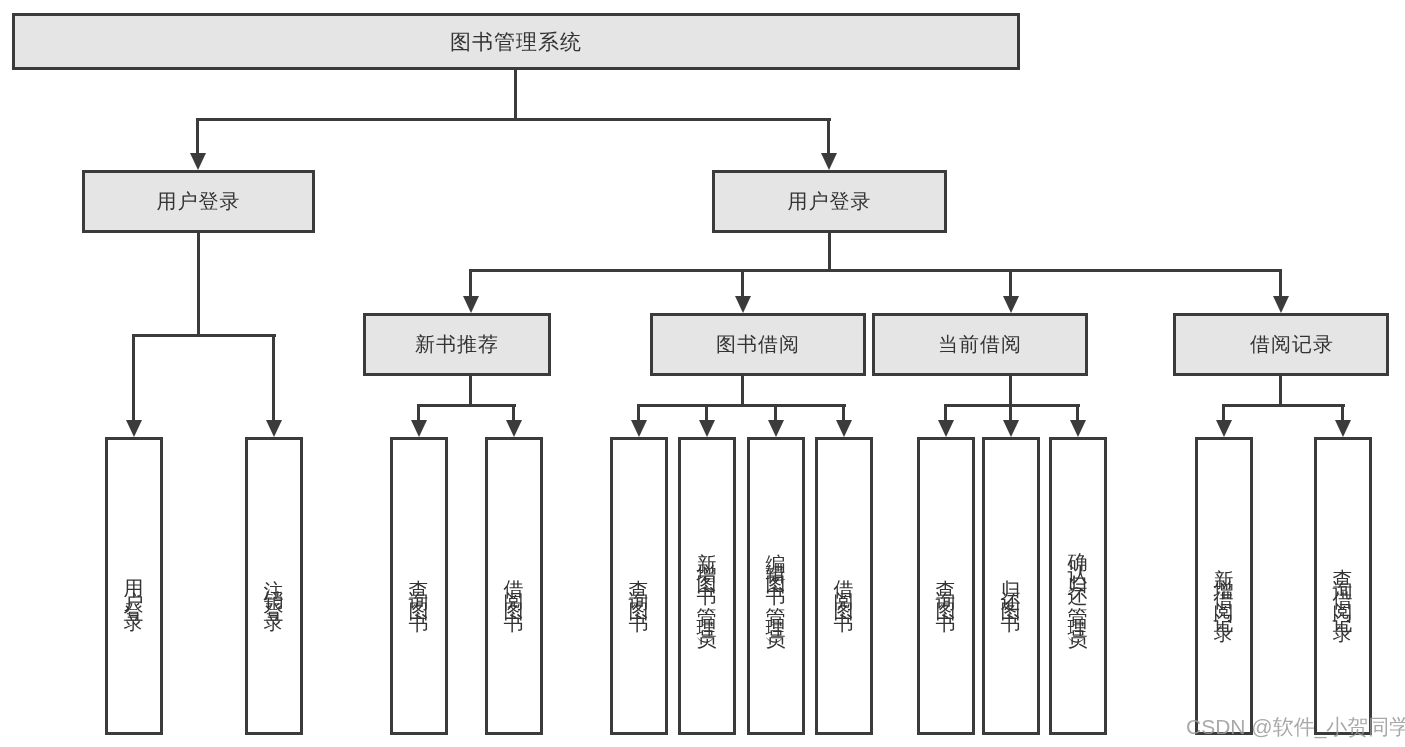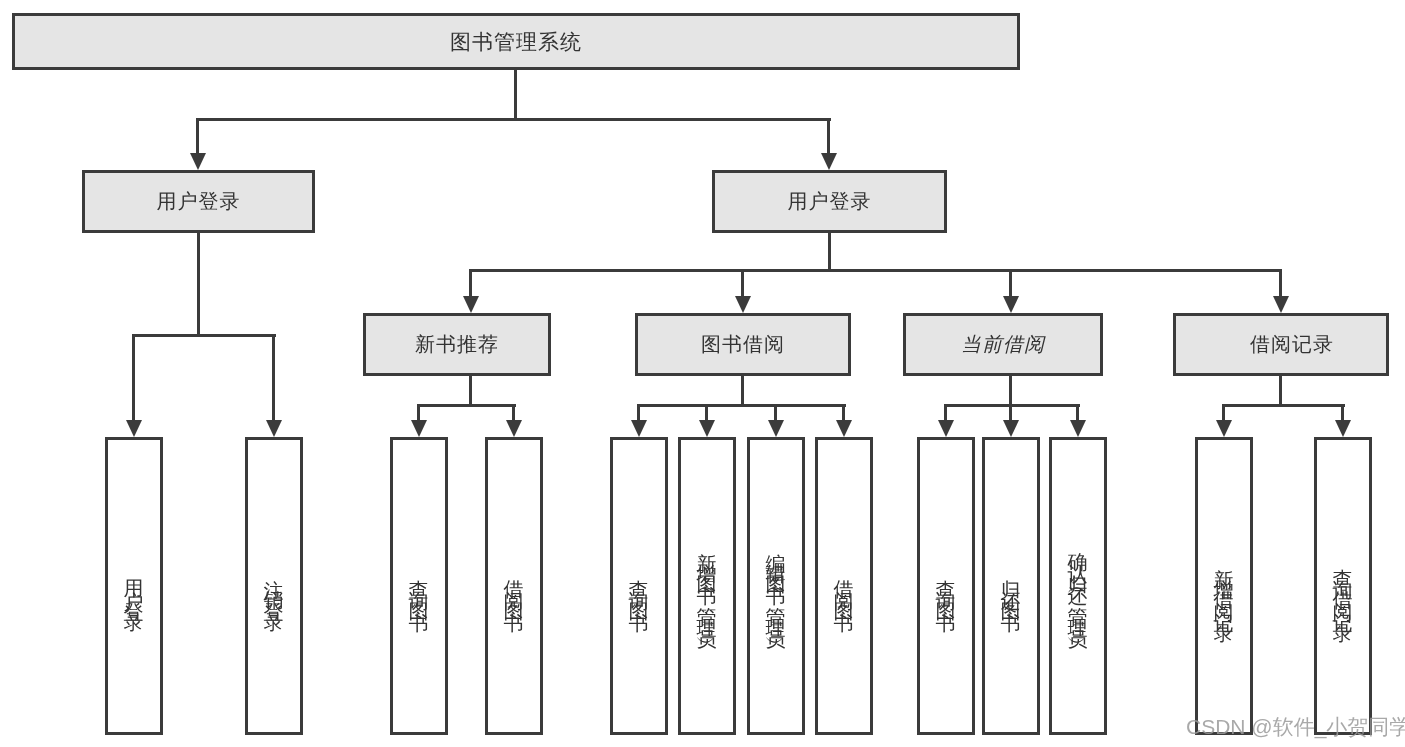--- a/index.html
+++ b/index.html
@@ -107,24 +107,24 @@
   <div class="vline" style="left:1009px; top:269px; height:28px;"></div>
   <div class="vline" style="left:1279px; top:269px; height:28px;"></div>
   <div class="ah" style="left:463px; top:296px;"></div>
   <div class="ah" style="left:735px; top:296px;"></div>
   <div class="ah" style="left:1003px; top:296px;"></div>
   <div class="ah" style="left:1273px; top:296px;"></div>
 
   <div class="node branch-node" style="left:363px; top:313px; width:188px; height:63px;">
     <span class="lbl">新书推荐</span>
   </div>
-  <div class="node branch-node" style="left:635px; top:313px; width:216px; height:63px;text-align:right;">
+  <div class="node branch-node" style="left:650px; top:313px; width:216px; height:63px;text-align:right;">
     <span class="lbl">图书借阅</span>
   </div>
-  <div class="node branch-node" style="left:903px; top:313px; width:200px; height:63px;font-style:italic;">
+  <div class="node branch-node" style="left:872px; top:313px; width:216px; height:63px;">
     <span class="lbl">当前借阅</span>
   </div>
   <div class="node branch-node" style="left:1173px; top:313px; width:216px; height:63px;padding-left:22px;">
     <span class="lbl">借阅记录</span>
   </div>
 
   <div class="vline" style="left:469px; top:376px; height:31px;"></div>
   <div class="hline" style="left:418px; top:404px; width:98px;"></div>
   <div class="vline" style="left:417px; top:404px; height:17px;"></div>
   <div class="vline" style="left:512px; top:404px; height:17px;"></div>

